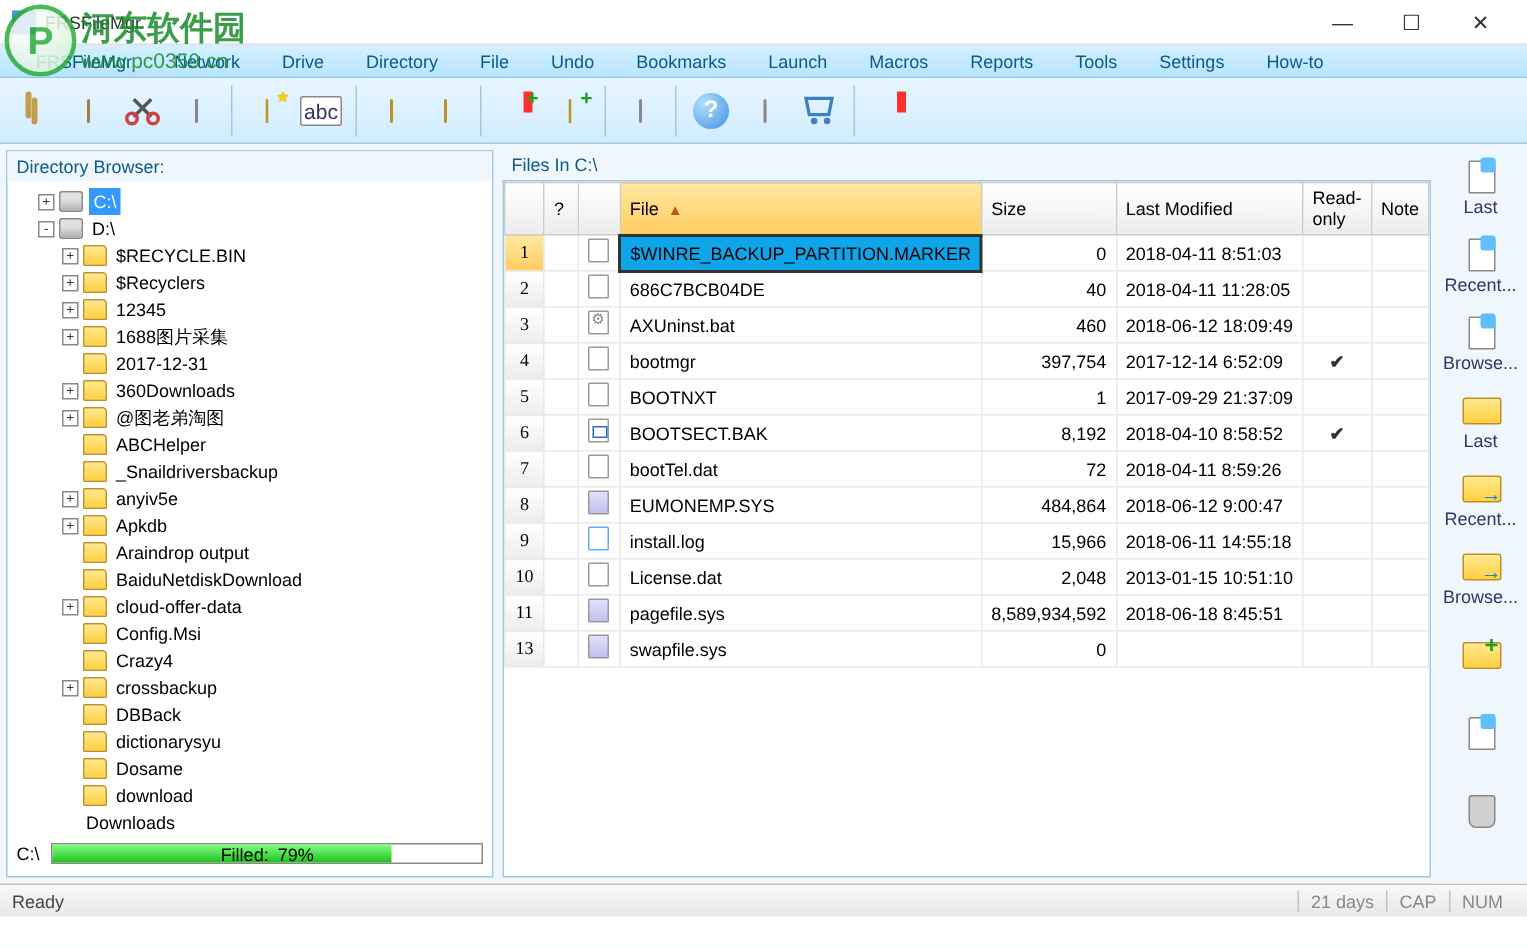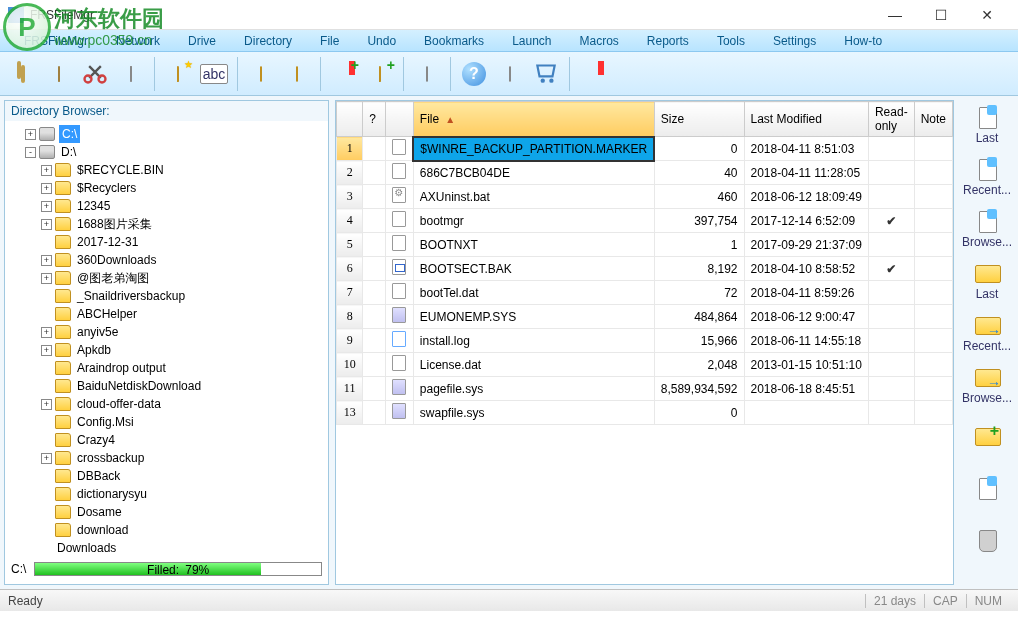--- a/index.html
+++ b/index.html
@@ -228,26 +228,26 @@
           <span class="lbl">360Downloads</span>
         </div>
         <div class="tree-row ind2">
           <span class="exp">+</span>
           <span class="ticon folder"></span>
           <span class="lbl">@图老弟淘图</span>
         </div>
         <div class="tree-row ind2">
           <span class="noexp"></span>
           <span class="ticon folder"></span>
+          <span class="lbl">ABCHelper</span>
+        </div>
+        <div class="tree-row ind2">
+          <span class="noexp"></span>
+          <span class="ticon folder"></span>
           <span class="lbl">_Snaildriversbackup</span>
-        </div>
-        <div class="tree-row ind2">
-          <span class="noexp"></span>
-          <span class="ticon folder"></span>
-          <span class="lbl">ABCHelper</span>
         </div>
         <div class="tree-row ind2">
           <span class="exp">+</span>
           <span class="ticon folder"></span>
           <span class="lbl">anyiv5e</span>
         </div>
         <div class="tree-row ind2">
           <span class="exp">+</span>
           <span class="ticon folder"></span>
           <span class="lbl">Apkdb</span>
@@ -310,20 +310,21 @@
     <div class="disk-bar">
       <span>C:\</span>
       <div class="bar">
         <div class="fill" id="diskfill" style="width: 79%;"></div>
         <span class="pct"><span>Filled:</span>&nbsp;&nbsp;<span>79%</span></span>
       </div>
     </div>
   </div>
 
   <div class="center-panel">
+    <div class="panel-header">Files In C:\</div>
     <div class="grid-wrap">
       <table class="grid" id="grid">
           <thead>
             <tr>
               <th></th>
               <th>?</th>
               <th></th>
               <th class="sorted">File<span class="sort-arrow">▲</span></th>
               <th>Size</th>
               <th>Last Modified</th>

